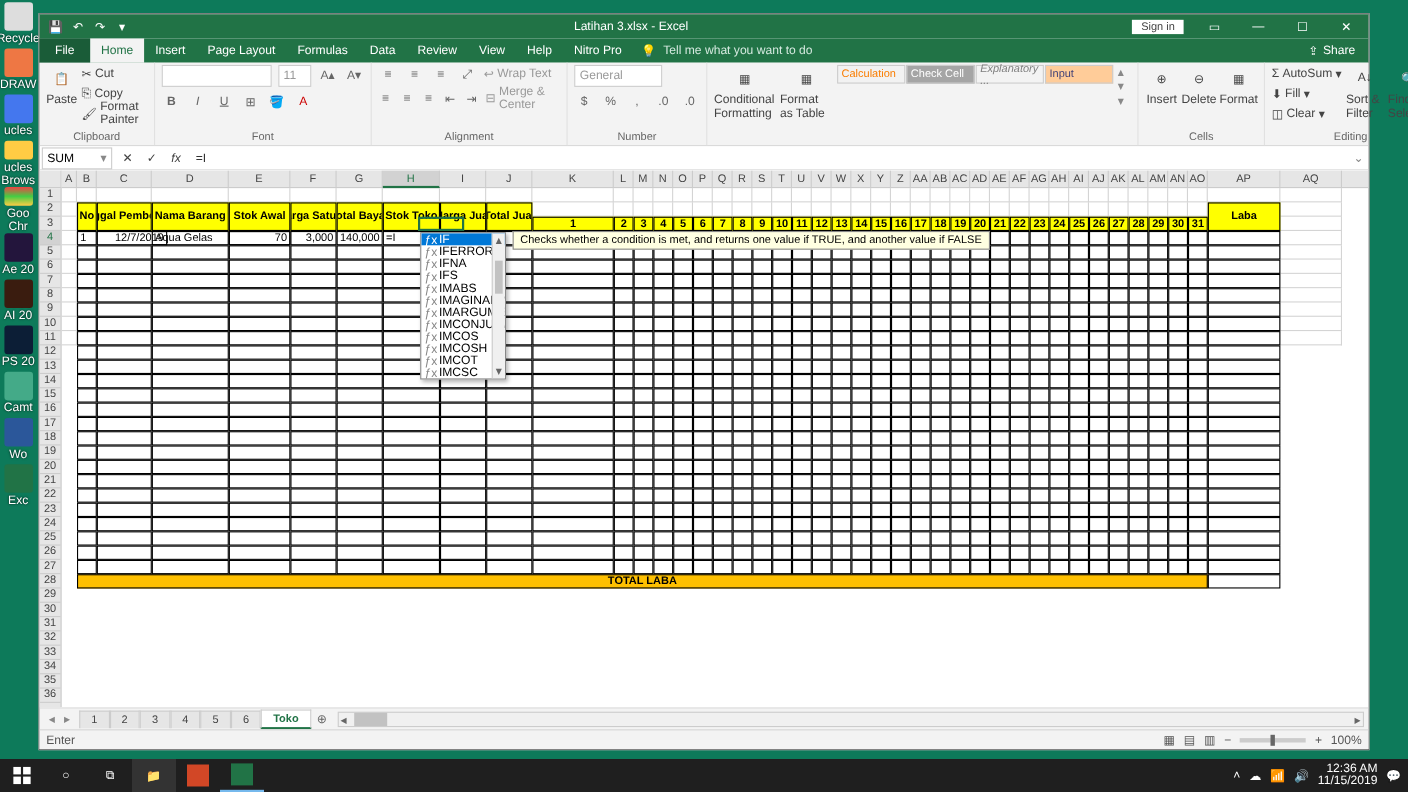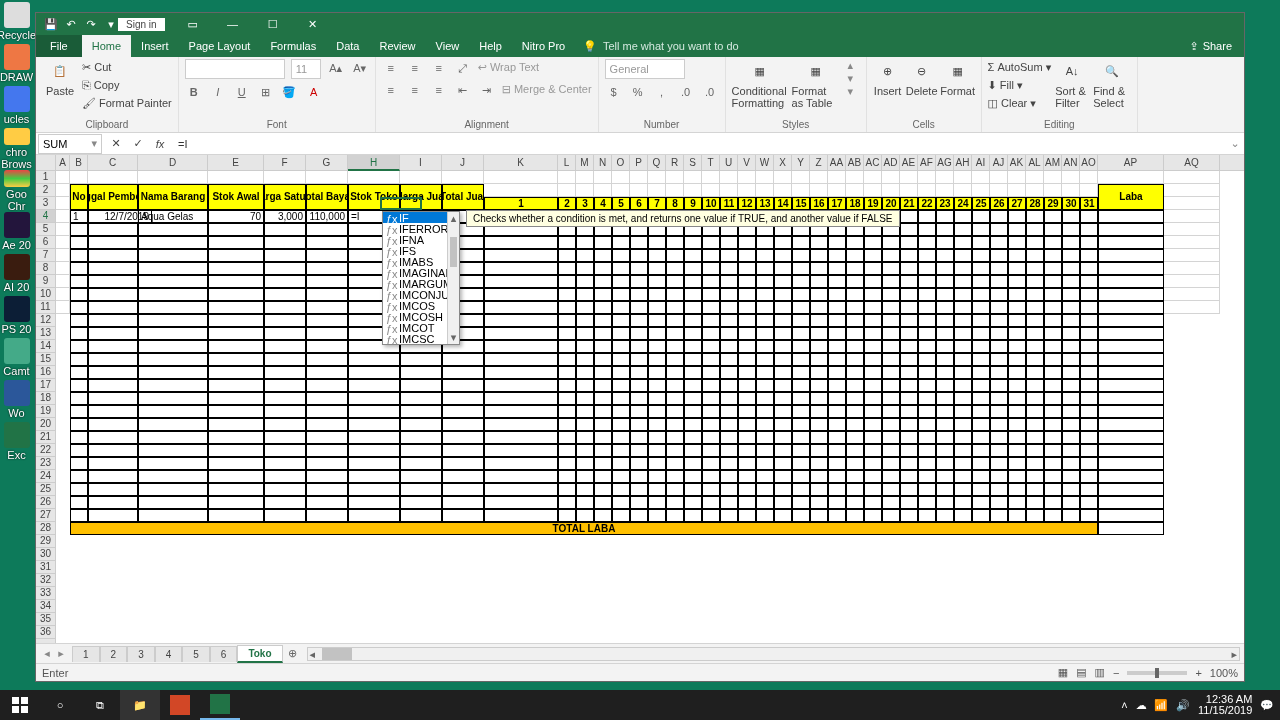--- a/index.html
+++ b/index.html
@@ -109,21 +109,21 @@
   <div class="d">
       <div class="ico" style="background:#e74"></div>
       <span>DRAW</span>
     </div>
   <div class="d">
       <div class="ico" style="background:#47e"></div>
       <span>ucles</span>
     </div>
   <div class="d">
       <div class="ico" style="background:#fc4"></div>
-      <span>chro Brows</span>
+      <span>ucles Brows</span>
     </div>
   <div class="d">
       <div class="ico" style="background:linear-gradient(#e44,#4c4,#fc4)"></div>
       <span>Goo Chr</span>
     </div>
   <div class="d">
       <div class="ico" style="background:#23153c"></div>
       <span>Ae 20</span>
     </div>
   <div class="d">
@@ -150,20 +150,21 @@
 
 <div class="excel">
 
   <div class="titlebar">
     <div class="left-q">
       <span class="qi">💾</span>
       <span class="qi">↶</span>
       <span class="qi">↷</span>
       <span class="qi">▾</span>
     </div>
+    <div class="title">Latihan 3.xlsx - Excel</div>
     <div class="right">
       <span class="signin">Sign in</span>
       <div class="winbtn">▭</div>
       <div class="winbtn">—</div>
       <div class="winbtn">☐</div>
       <div class="winbtn close">✕</div>
     </div>
   </div>
 
   <div class="tabs">
@@ -279,28 +280,33 @@
       <div class="content">
         <div class="bigbtn" style="width:56px">
             <div class="ic">▦</div>
             <span>Conditional Formatting</span>
           </div>
         <div class="bigbtn" style="width:48px">
             <div class="ic">▦</div>
             <span>Format as Table</span>
           </div>
         <div style="display:flex;flex-direction:column;gap:1px">
+          <div style="display:flex;gap:1px">
+            <div class="stylecell" style="background:#f2f2f2;color:#fa7d00">Calculation</div>
+            <div class="stylecell" style="background:#a5a5a5;color:#fff">Check Cell</div>
+            <div class="stylecell" style="color:#7f7f7f;font-style:italic">Explanatory ...</div>
+            <div class="stylecell" style="background:#ffcc99;color:#3f3f76">Input</div>
+          </div>
         </div>
         <div style="display:flex;flex-direction:column;color:#888;width:12px;justify-content:space-between;height:36px">
           <span>▴</span>
           <span>▾</span>
           <span>▾</span>
         </div>
       </div>
-      <div class="label">Styles</div>
     </div>
     <div class="group">
       <div class="content">
         <div class="bigbtn" style="width:30px">
             <div class="ic">⊕</div>
             <span>Insert</span>
           </div>
         <div class="bigbtn" style="width:30px">
             <div class="ic">⊖</div>
             <span>Delete</span>
@@ -609,21 +615,21 @@
         <div class="cell hdr" style="position: absolute; left: 988px; top: 26px; width: 18px; height: 13px;">29</div>
         <div class="cell hdr" style="position: absolute; left: 1006px; top: 26px; width: 18px; height: 13px;">30</div>
         <div class="cell hdr" style="position: absolute; left: 1024px; top: 26px; width: 18px; height: 13px;">31</div>
         <div class="cell hdr" style="position: absolute; left: 1042px; top: 13px; width: 66px; height: 26px;">Laba</div>
         <div class="cell brd" style="position: absolute; left: 14px; top: 39px; width: 18px; height: 13px;">1</div>
         <div class="cell brd" style="position: absolute; left: 32px; top: 39px; width: 64px; height: 13px; text-align: right;">12/7/2019</div>
         <div class="cell brd" style="position: absolute; left: 82px; top: 39px; width: 70px; height: 13px;">Aqua Gelas</div>
         <div class="cell brd" style="position: absolute; left: 152px; top: 39px; width: 56px; height: 13px;"></div>
         <div class="cell brd" style="position: absolute; left: 152px; top: 39px; width: 56px; height: 13px; text-align: right;">70</div>
         <div class="cell brd" style="position: absolute; left: 208px; top: 39px; width: 42px; height: 13px; text-align: right;">3,000</div>
-        <div class="cell brd" style="position: absolute; left: 250px; top: 39px; width: 42px; height: 13px; text-align: right;">110,000</div>
+        <div class="cell brd" style="position: absolute; left: 250px; top: 39px; width: 42px; height: 13px; text-align: right;">140,000</div>
         <div class="cell brd" style="position: absolute; left: 292px; top: 39px; width: 52px; height: 13px; background: rgb(255, 255, 255);">=I</div>
         <div class="cell brd" style="position: absolute; left: 344px; top: 39px; width: 42px; height: 13px;"></div>
         <div class="cell brd" style="position: absolute; left: 386px; top: 39px; width: 42px; height: 13px;"></div>
         <div class="cell brd" style="position: absolute; left: 428px; top: 39px; width: 74px; height: 13px;"></div>
         <div class="cell brd" style="position: absolute; left: 502px; top: 39px; width: 18px; height: 13px;"></div>
         <div class="cell brd" style="position: absolute; left: 520px; top: 39px; width: 18px; height: 13px;"></div>
         <div class="cell brd" style="position: absolute; left: 538px; top: 39px; width: 18px; height: 13px;"></div>
         <div class="cell brd" style="position: absolute; left: 556px; top: 39px; width: 18px; height: 13px;"></div>
         <div class="cell brd" style="position: absolute; left: 574px; top: 39px; width: 18px; height: 13px;"></div>
         <div class="cell brd" style="position: absolute; left: 592px; top: 39px; width: 18px; height: 13px;"></div>

